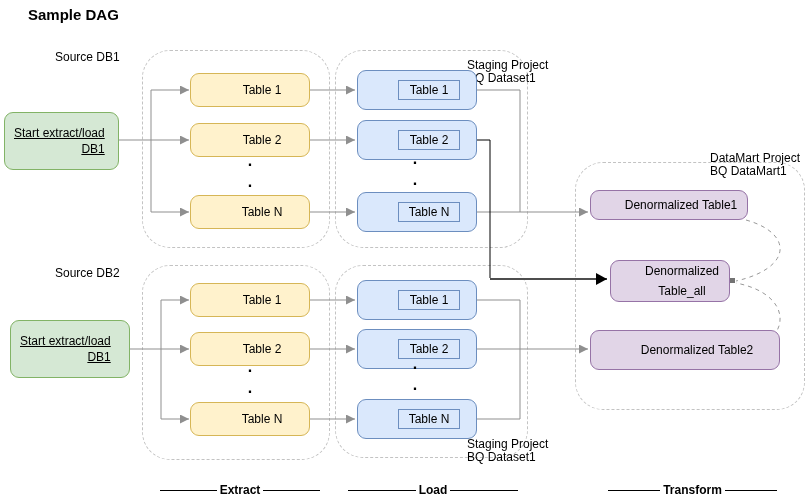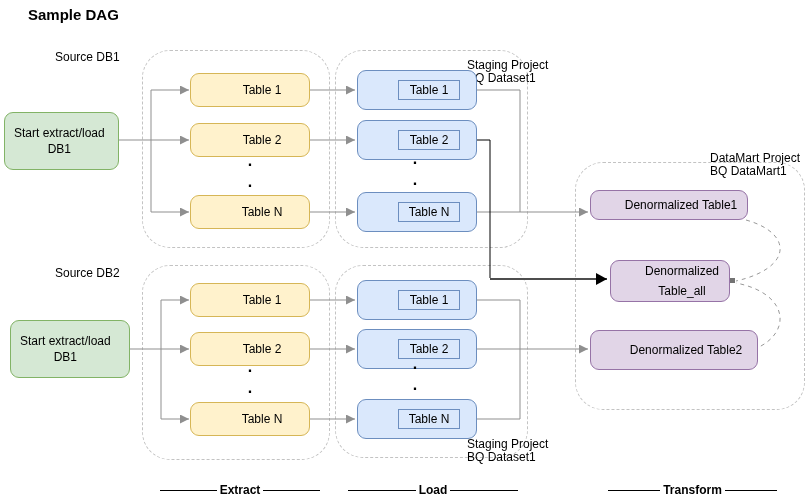--- a/index.html
+++ b/index.html
@@ -10,21 +10,21 @@
   .container-dashed{
     position:absolute;border:1px dashed var(--container_dash,#c3c3c3);
     border-radius:28px;z-index:1;box-sizing:border-box;background:transparent;
   }
   svg.wires{position:absolute;left:0;top:0;z-index:2;pointer-events:none;}
   .node{
     position:absolute;box-sizing:border-box;border-radius:9px;display:flex;
     align-items:center;justify-content:center;font-size:12px;z-index:3;line-height:16px;padding-left:24px;
   }
   .green{background:var(--green_fill,#d5e8d4);border:1px solid var(--green_border,#82b366);
-    justify-content:flex-start;text-align:center;padding:4px 8px 4px 9px;white-space:pre-line;}
+    justify-content:flex-start;text-align:right;padding:4px 8px 4px 9px;white-space:pre-line;text-decoration:underline;}
   .yellow{background:var(--yellow_fill,#fff2cc);border:1px solid var(--yellow_border,#d6b656);width:120px;height:34px;}
   .blue{background:var(--blue_fill,#dae8fc);border:1px solid var(--blue_border,#6c8ebf);width:120px;height:40px;}
   .blue-inner{border:1px solid var(--blue_border,#6c8ebf);width:62px;height:20px;display:flex;
     align-items:center;justify-content:center;font-size:12px;box-sizing:border-box;background:transparent;}
   .purple{background:var(--purple_fill,#e1d5e7);border:1px solid var(--purple_border,#9673a6);
     white-space:pre-line;text-align:center;line-height:20px;}
   .lbl{position:absolute;font-size:12px;z-index:3;white-space:pre-line;line-height:13px;}
   .lbl.center{text-align:left;}
   .title{position:absolute;font-size:15px;font-weight:bold;z-index:3;}
   .dots{position:absolute;z-index:3;width:12px;text-align:center;font-weight:bold;font-size:16px;}
@@ -132,21 +132,21 @@
   <div class="node blue" style="left:357px;top:329px;">
     <div class="blue-inner">Table 2</div>
   </div>
   <div class="node blue" style="left:357px;top:399px;">
     <div class="blue-inner">Table N</div>
   </div>
 
   <div class="node purple" style="left:590px;top:190px;width:158px;height:30px;">Denormalized Table1</div>
   <div class="node purple" style="left:610px;top:260px;width:120px;height:42px;">Denormalized
 Table_all</div>
-  <div class="node purple" style="left:590px;top:330px;width:168px;height:40px;">Denormalized Table2</div>
+  <div class="node purple" style="left:590px;top:330px;width:190px;height:40px;">Denormalized Table2</div>
 
   <div class="dots" style="left:244px;top:150px;">
       <span>.</span>
       <span>.</span>
     </div>
   <div class="dots" style="left:409px;top:148px;">
       <span>.</span>
       <span>.</span>
     </div>
   <div class="dots" style="left:244px;top:356px;">

